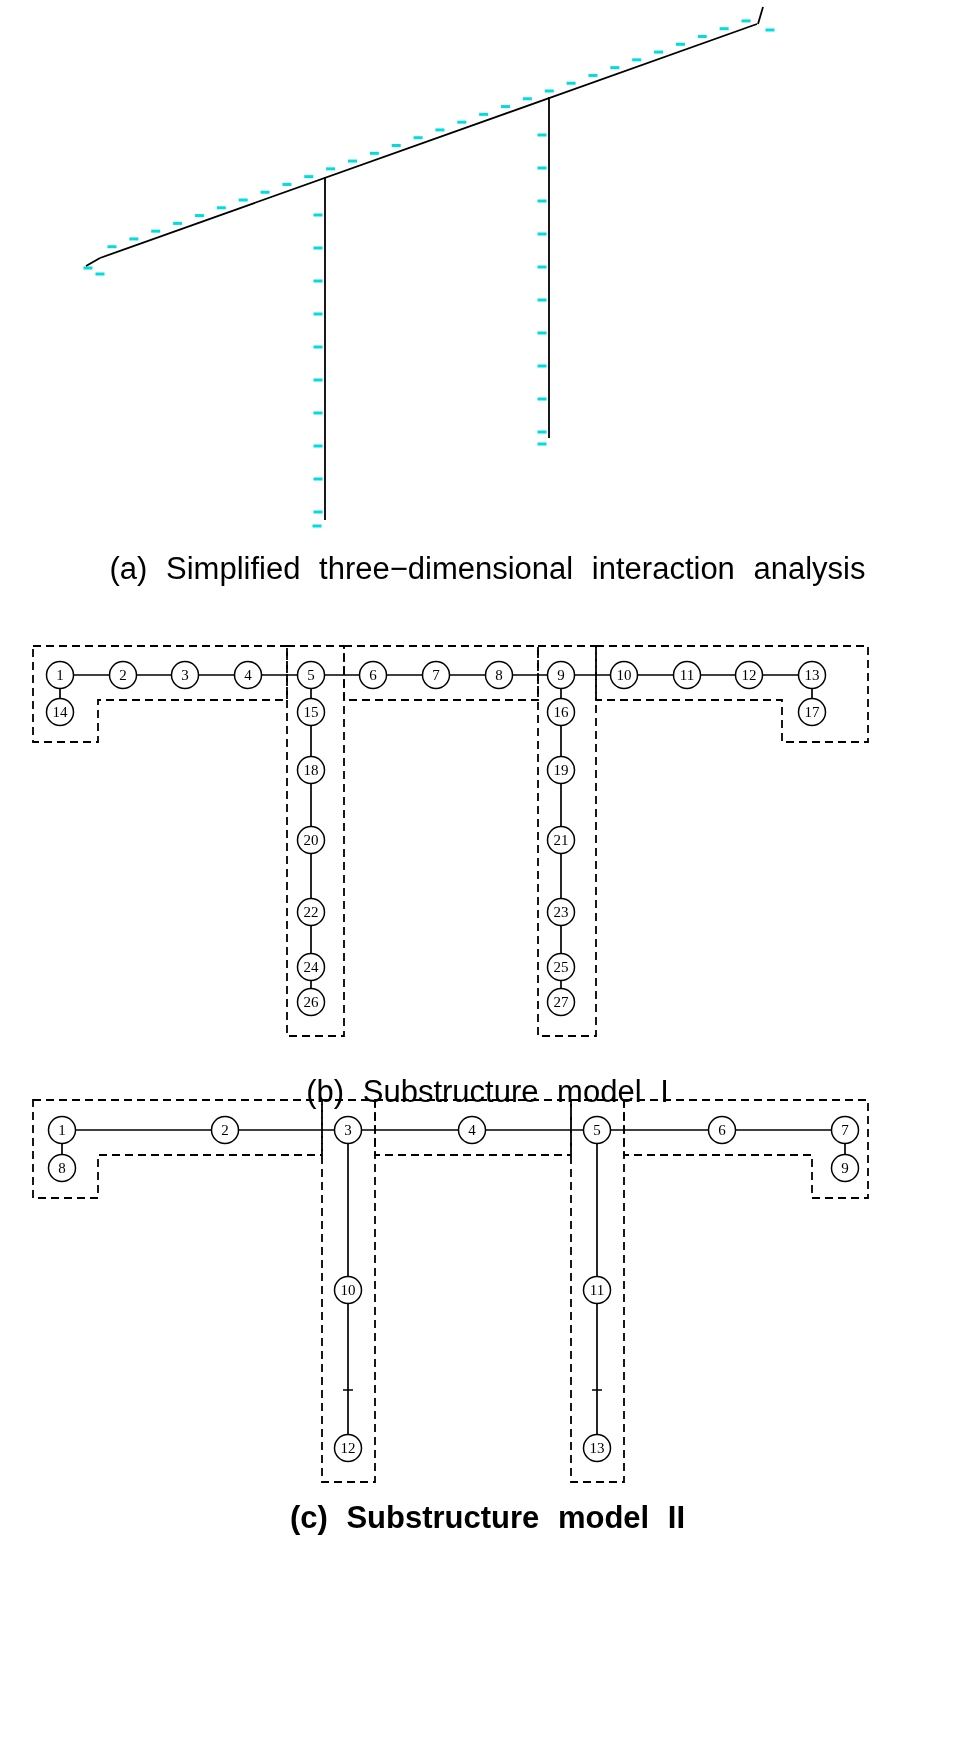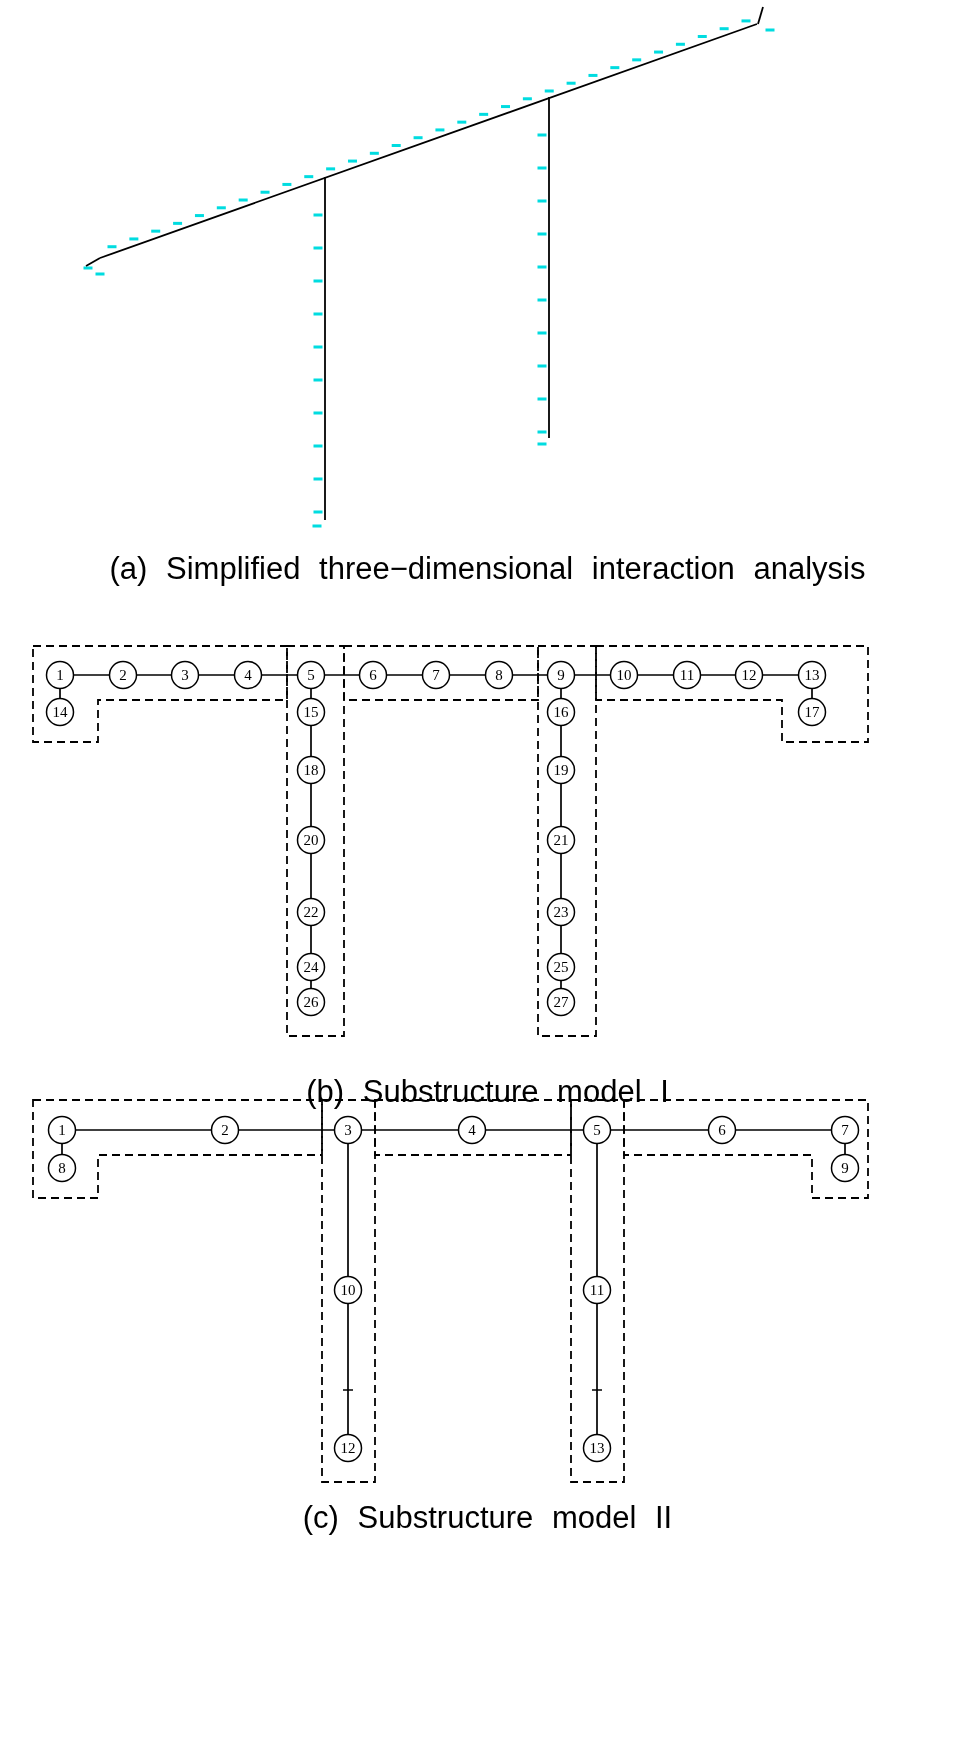--- a/index.html
+++ b/index.html
@@ -17,21 +17,21 @@
     left: 0;
     width: 975px;
     text-align: center;
     color: #000000;
     font-size: 31px;
     word-spacing: 10px;
     font-family: "Liberation Sans", sans-serif;
   }
   .caption-a { top: 546px; line-height: 46px; }
   .caption-b { top: 1074px; }
-  .caption-c { top: 1500px; }
+  .caption-c { top: 1500px; font-weight: bold; }
 </style>
 </head>
 <body>
 
 <div class="figure">
   <svg id="fig-svg" width="975" height="1763" viewBox="0 0 975 1763">
     <g id="panel-a">
         <rect x="107.5" y="245.22602739726028" width="9" height="3" fill="#00dce0"></rect>
         <rect x="129.36206896551724" y="237.43953708077467" width="9" height="3" fill="#00dce0"></rect>
         <rect x="151.22413793103448" y="229.6530467642891" width="9" height="3" fill="#00dce0"></rect>

